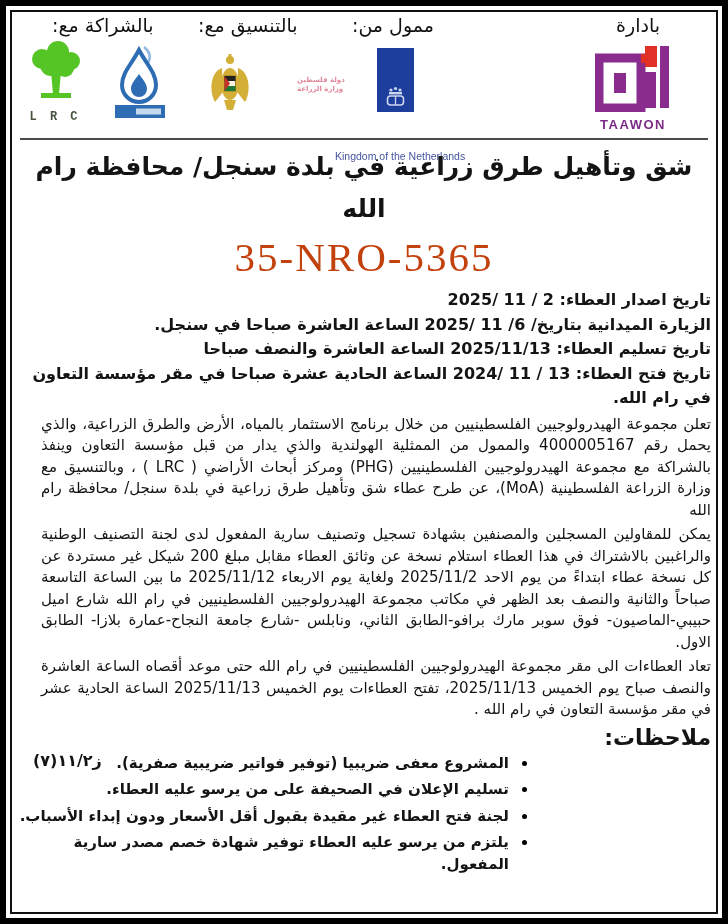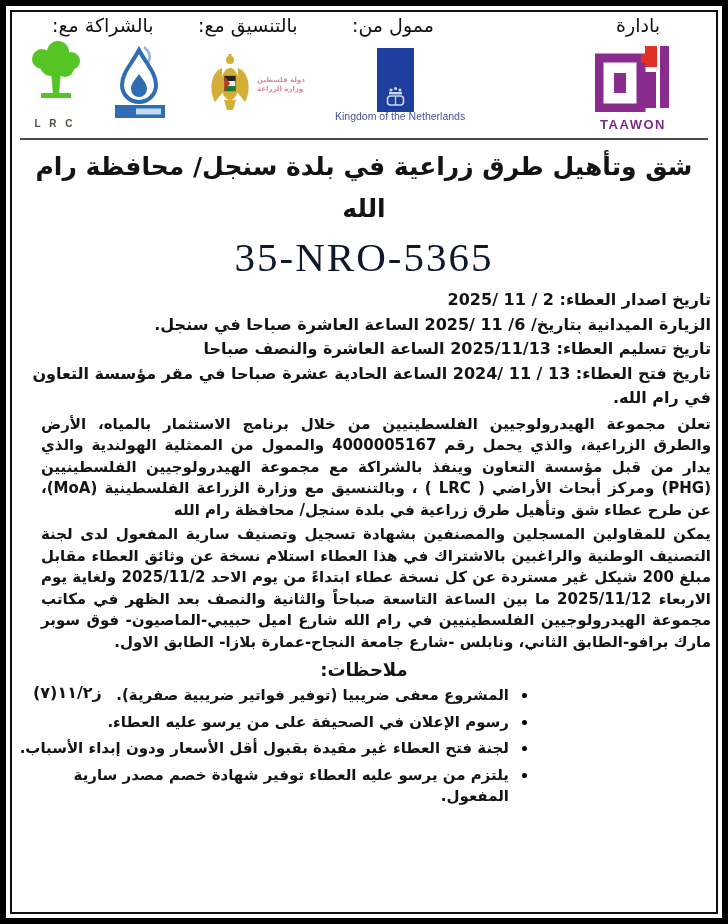--- a/index.html
+++ b/index.html
@@ -8,54 +8,54 @@
   .outer-frame { position:absolute; inset:0; border:6px solid #000; pointer-events:none; }
   .inner-frame { position:absolute; inset:10px; border:2px solid #111; pointer-events:none; }
 
   
   .hdr-label { position:absolute; top:14px; font-weight:normal; font-size:19px; color:#111; direction:rtl; white-space:nowrap; }
   .lbl-managed   { right:68px; }
   .lbl-funded    { left:352px; }
   .lbl-coord     { left:198px; }
   .lbl-partner   { left:52px; }
 
-  .logo-abs { position:absolute; }
+  .logo-abs { position:absolute;gap:40px; }
 
   
   .taawon-wrap { right:50px; top:42px; width:90px; text-align:center; }
   .taawon-word { font-family:Liberation Sans, sans-serif; font-weight:bold; font-size:13px; letter-spacing:1.5px; color:#7c2d86; margin-top:1px; }
 
   
   .nl-wrap { left:326px; top:48px; display:flex; align-items:center;flex-direction:column; }
   .nl-text { font-family:"Liberation Sans", sans-serif; font-size:10.5px; color:#44549c; margin-left:9px; margin-top:-6px; white-space:nowrap; }
 
   
   .moa-wrap { left:206px; top:52px; display:flex; align-items:center; }
   .moa-text { font-size:7px; line-height:9px; color:#e2879b; font-weight:bold; margin-left:3px; white-space:nowrap; }
 
   
   .phg-wrap { left:110px; top:44px; }
   .lrc-wrap { left:24px; top:40px; width:62px; text-align:center; }
-  .lrc-word { font-family:Liberation Sans, sans-serif; font-weight:bold; font-size:10px; letter-spacing:3px; color:#48543f; margin-top:12px; }
+  .lrc-word { font-family:Liberation Mono, monospace; font-weight:bold; font-size:12px; letter-spacing:3px; color:#48543f; margin-top:4px; }
 
   .hdr-divider { position:absolute; top:138px; left:20px; right:20px; height:2px; background:#4a4a4a; }
 
   
   .body-text { position:absolute; left:17px; right:17px; top:146px; bottom:14px; direction:rtl; color:#141414; overflow:hidden; }
 
   .ad-title    { text-align:center; font-weight:bold; font-size:30px; line-height:42px; }
   .ad-subtitle { text-align:center; font-weight:bold; font-size:25px; line-height:42px; }
-  .tender-no   { direction:ltr; text-align:center; font-family:"Liberation Serif", serif; font-size:41px; line-height:54px; letter-spacing:2px; color:#0f172a; margin-bottom:4px; }
+  .tender-no   { direction:ltr; text-align:center; font-family:"Liberation Serif", serif; font-size:41px; line-height:54px; letter-spacing:2px; color:#c2410c; margin-bottom:4px; }
 
   .date-line { text-align:right; font-weight:bold; font-size:16px; line-height:24.5px; }
 
-  .para { text-align:justify; text-align-last:right; font-weight:bold; font-size:15px; line-height:21.5px; margin-top:3px;margin-left:24px; }
+  .para { text-align:justify; text-align-last:right; font-weight:normal; font-size:15px; line-height:21.5px; margin-top:3px;margin-left:24px; }
 
   .notes-block { position:relative; margin-top:4px; }
-  .notes-heading { text-align:center; font-weight:bold; font-size:18px; line-height:26px; }
+  .notes-heading { text-align:right; font-weight:bold; font-size:22px; line-height:26px; }
   .ref-code { position:absolute; left:16px; top:26px; font-weight:bold; font-size:16px; direction:rtl; }
 
   .notes-list { margin-right:200px; margin-top:2px; }
   .note-item { position:relative; text-align:right; font-weight:bold; font-size:15px; line-height:21.5px; margin-bottom:5px; padding-right:2px; }
   .note-item .dot { position:absolute; right:-16px; top:8px; width:5px; height:5px; border-radius:50%; background:#000; }
 </style>
 </head>
 <body>
 
 <div class="page">
@@ -150,26 +150,27 @@
     <div class="ad-subtitle">شق وتأهيل طرق زراعية في بلدة سنجل/ محافظة رام الله</div>
     <div class="tender-no">35-NRO-5365</div>
 
     <div class="date-line">تاريخ اصدار العطاء: 2 / 11 /2025</div>
     <div class="date-line">الزيارة الميدانية بتاريخ/ 6/ 11 /2025 الساعة العاشرة صباحا في سنجل.</div>
     <div class="date-line">تاريخ تسليم العطاء: 2025/11/13 الساعة العاشرة والنصف صباحا</div>
     <div class="date-line">تاريخ فتح العطاء: 13 / 11 /2024 الساعة الحادية عشرة صباحا في مقر مؤسسة التعاون في رام الله.</div>
 
     <div class="para">تعلن مجموعة الهيدرولوجيين الفلسطينيين من خلال برنامج الاستثمار بالمياه، الأرض والطرق الزراعية، والذي يحمل رقم 4000005167 والممول من الممثلية الهولندية والذي يدار من قبل مؤسسة التعاون وينفذ بالشراكة مع مجموعة الهيدرولوجيين الفلسطينيين (PHG) ومركز أبحاث الأراضي ( LRC ) ، وبالتنسيق مع وزارة الزراعة الفلسطينية (MoA)، عن طرح عطاء شق وتأهيل طرق زراعية في بلدة سنجل/ محافظة رام الله</div>
     <div class="para">يمكن للمقاولين المسجلين والمصنفين بشهادة تسجيل وتصنيف سارية المفعول لدى لجنة التصنيف الوطنية والراغبين بالاشتراك في هذا العطاء استلام نسخة عن وثائق العطاء مقابل مبلغ 200 شيكل غير مستردة عن كل نسخة عطاء ابتداءً من يوم الاحد 2025/11/2 ولغاية يوم الاربعاء 2025/11/12 ما بين الساعة التاسعة صباحاً والثانية والنصف بعد الظهر في مكاتب مجموعة الهيدرولوجيين الفلسطينيين في رام الله شارع اميل حبيبي-الماصيون- فوق سوبر مارك برافو-الطابق الثاني، ونابلس -شارع جامعة النجاح-عمارة بلازا- الطابق الاول.</div>
+    <div class="para">تعاد العطاءات الى مقر مجموعة الهيدرولوجيين الفلسطينيين في رام الله حتى موعد أقصاه الساعة العاشرة والنصف صباح يوم الخميس 2025/11/13، تفتح العطاءات يوم الخميس 2025/11/13 الساعة الحادية عشر في مقر مؤسسة التعاون في رام الله .</div>
 
     <div class="notes-block">
       <div class="notes-heading">ملاحظات:</div>
       <div class="ref-code">ز١١/٢(٧)</div>
       <div class="notes-list">
         <div class="note-item"><span class="dot"></span><span>المشروع معفى ضريبيا (توفير فواتير ضريبية صفرية).</span></div>
-        <div class="note-item"><span class="dot"></span><span>رسوم الإعلان في الصحيفة على من يرسو عليه العطاء.</span></div>
+        <div class="note-item"><span class="dot"></span><span>تسليم الإعلان في الصحيفة على من يرسو عليه العطاء.</span></div>
         <div class="note-item"><span class="dot"></span><span>لجنة فتح العطاء غير مقيدة بقبول أقل الأسعار ودون إبداء الأسباب.</span></div>
         <div class="note-item"><span class="dot"></span><span>يلتزم من يرسو عليه العطاء توفير شهادة خصم مصدر سارية المفعول.</span></div>
 
       </div>
     </div>
   </div>
 </div>
 
 </body></html>

